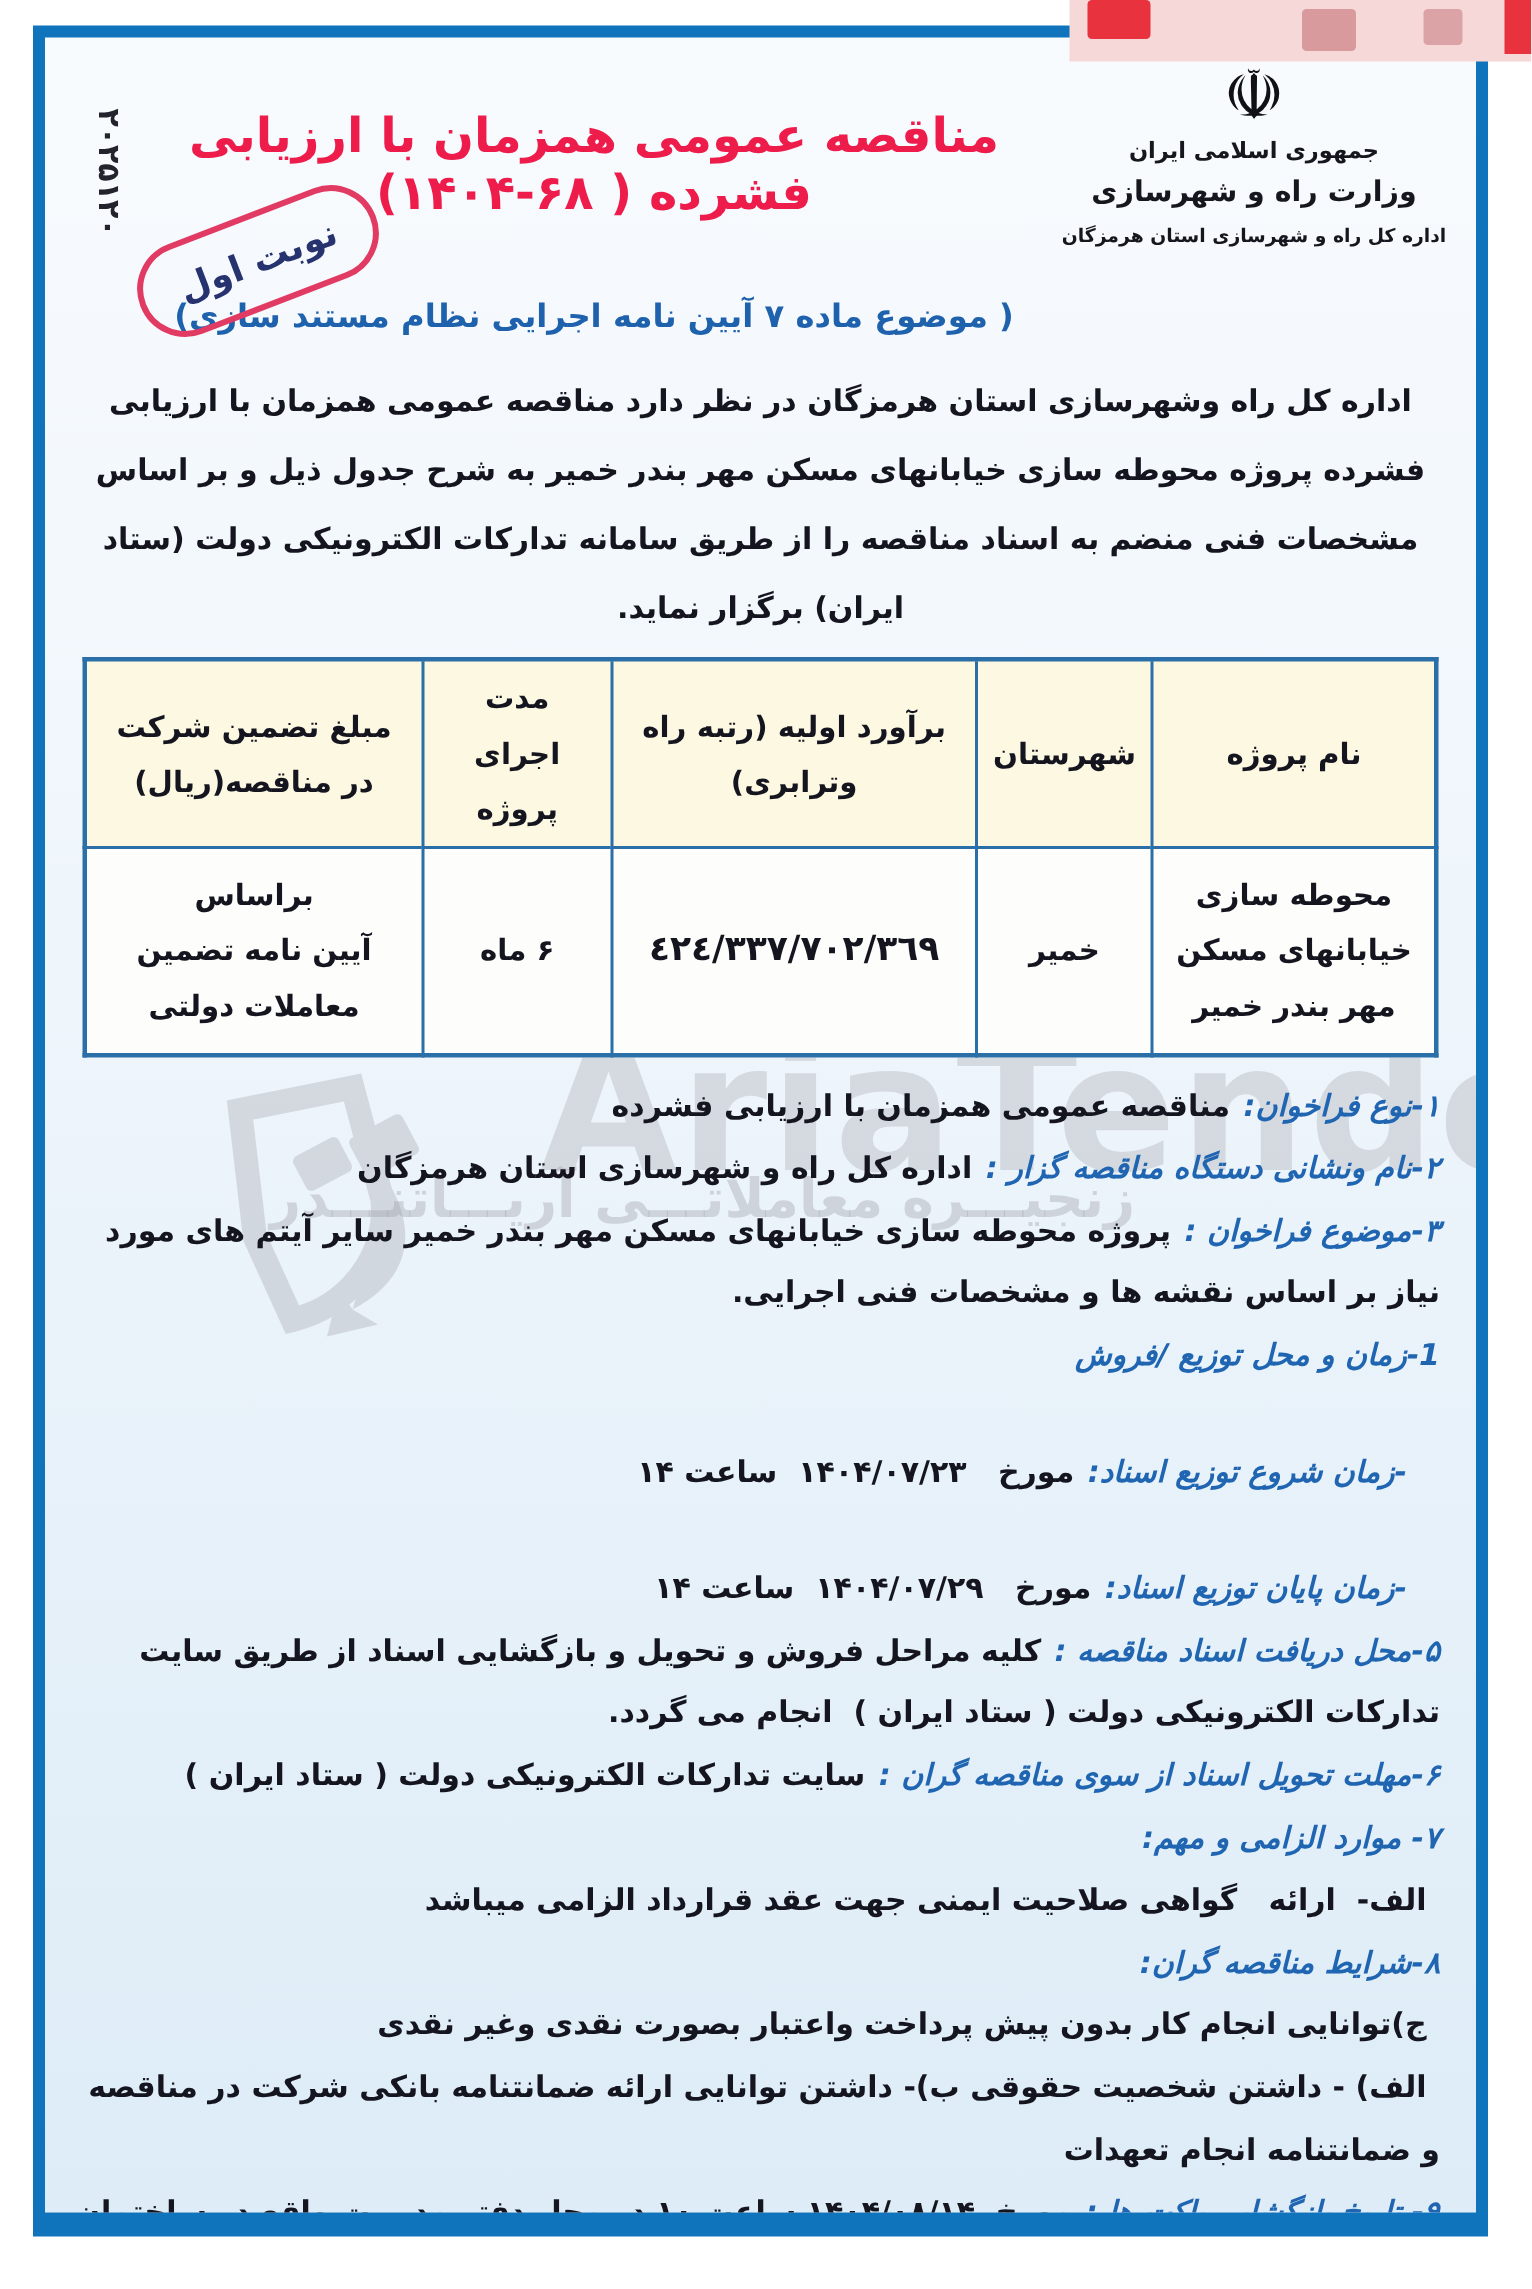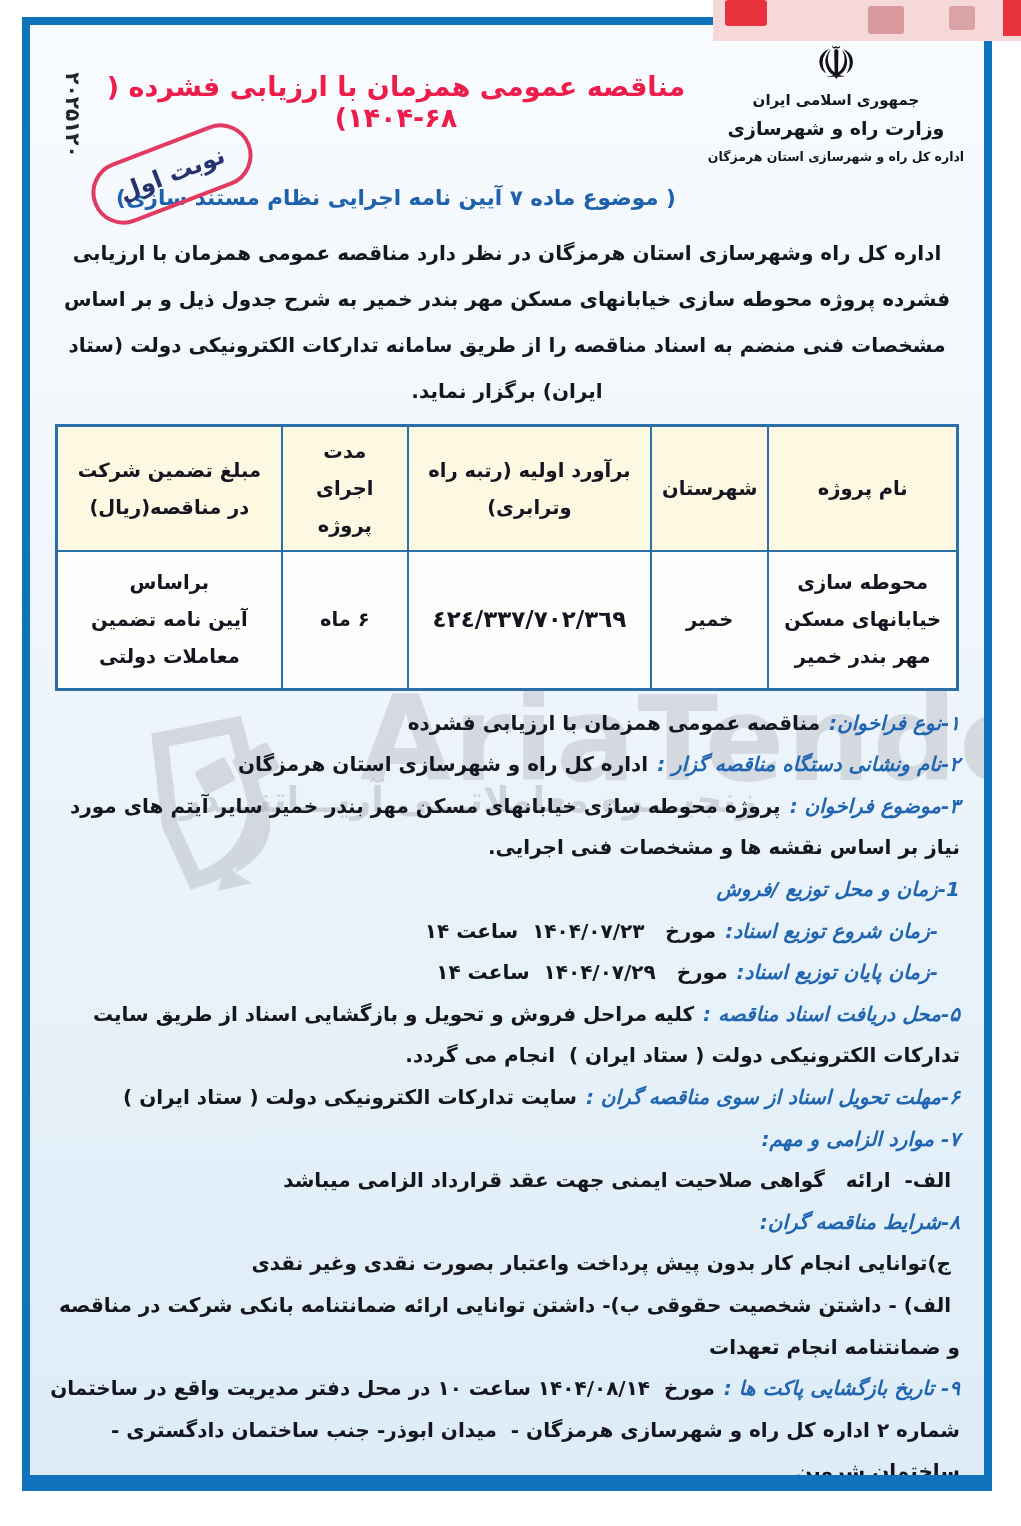--- a/index.html
+++ b/index.html
@@ -44,42 +44,42 @@
            color:#27336e; font-size:24px; font-weight:bold; z-index:4; background:transparent; }
 
   
   .hdr { display:flex; direction:rtl; padding:14px 14px 0 0; }
   .org { width:268px; text-align:center; color:#16161e; }
   .emblem { font-size:46px; line-height:1.05; color:#101016; }
   .org-l1 { font-size:15px; font-weight:bold; margin-top:4px; }
   .org-l2 { font-size:19px; font-weight:bold; margin-top:8px; }
   .org-l3 { font-size:12.5px; font-weight:bold; margin-top:10px; }
   .titles { flex:1; text-align:center; padding-left:60px; }
-  .main-title { margin-top:32px; font-size:27px; font-weight:bold; color:#ed1c4b; }
+  .main-title { margin-top:32px; font-size:32px; font-weight:bold; color:#ed1c4b; }
   .sub-title  { margin-top:52px; font-size:21.5px; font-weight:bold; color:#1e61ac; }
 
   
   .intro { margin:20px 20px 8px; text-align:center; font-size:20px; font-weight:bold;
            color:#15151f; line-height:2.3; }
 
   
   table { width:904px; margin:10px auto 6px; border-collapse:collapse;
           border:3px solid #2a6fa8; background:#fdfdfc; }
   th,td { border:2.5px solid #2a6fa8; text-align:center; vertical-align:middle;
           font-weight:bold; padding:6px 10px; }
   th { background:#fcf8e2; height:112px; font-size:19.5px; color:#15151f; line-height:1.9; }
   td { height:138px; font-size:19.5px; color:#15151f; line-height:1.9; white-space:pre-line; }
   td.estimate { font-size:23px; letter-spacing:1px; }
 
   
   .items { padding:6px 24px 0 20px; }
   .item { font-size:20px; line-height:2.08; color:#15151f; font-weight:bold; }
   .item .lbl { color:#2065b1; margin-left:9px; white-space:pre-wrap;font-style:italic; }
   .item .txt { white-space:pre-wrap; }
-  .item.ind-1 { margin-right:22px; }
+  .item.ind-1 { margin-right:22px;margin-top:36px; }
   .item.ind-2 { margin-right:28px; }
 </style>
 </head>
 <body>
 
 <div class="page">
 
   <div class="banner-artifact">
     <div class="sq sq1"></div>
     <div class="sq sq2"></div>

